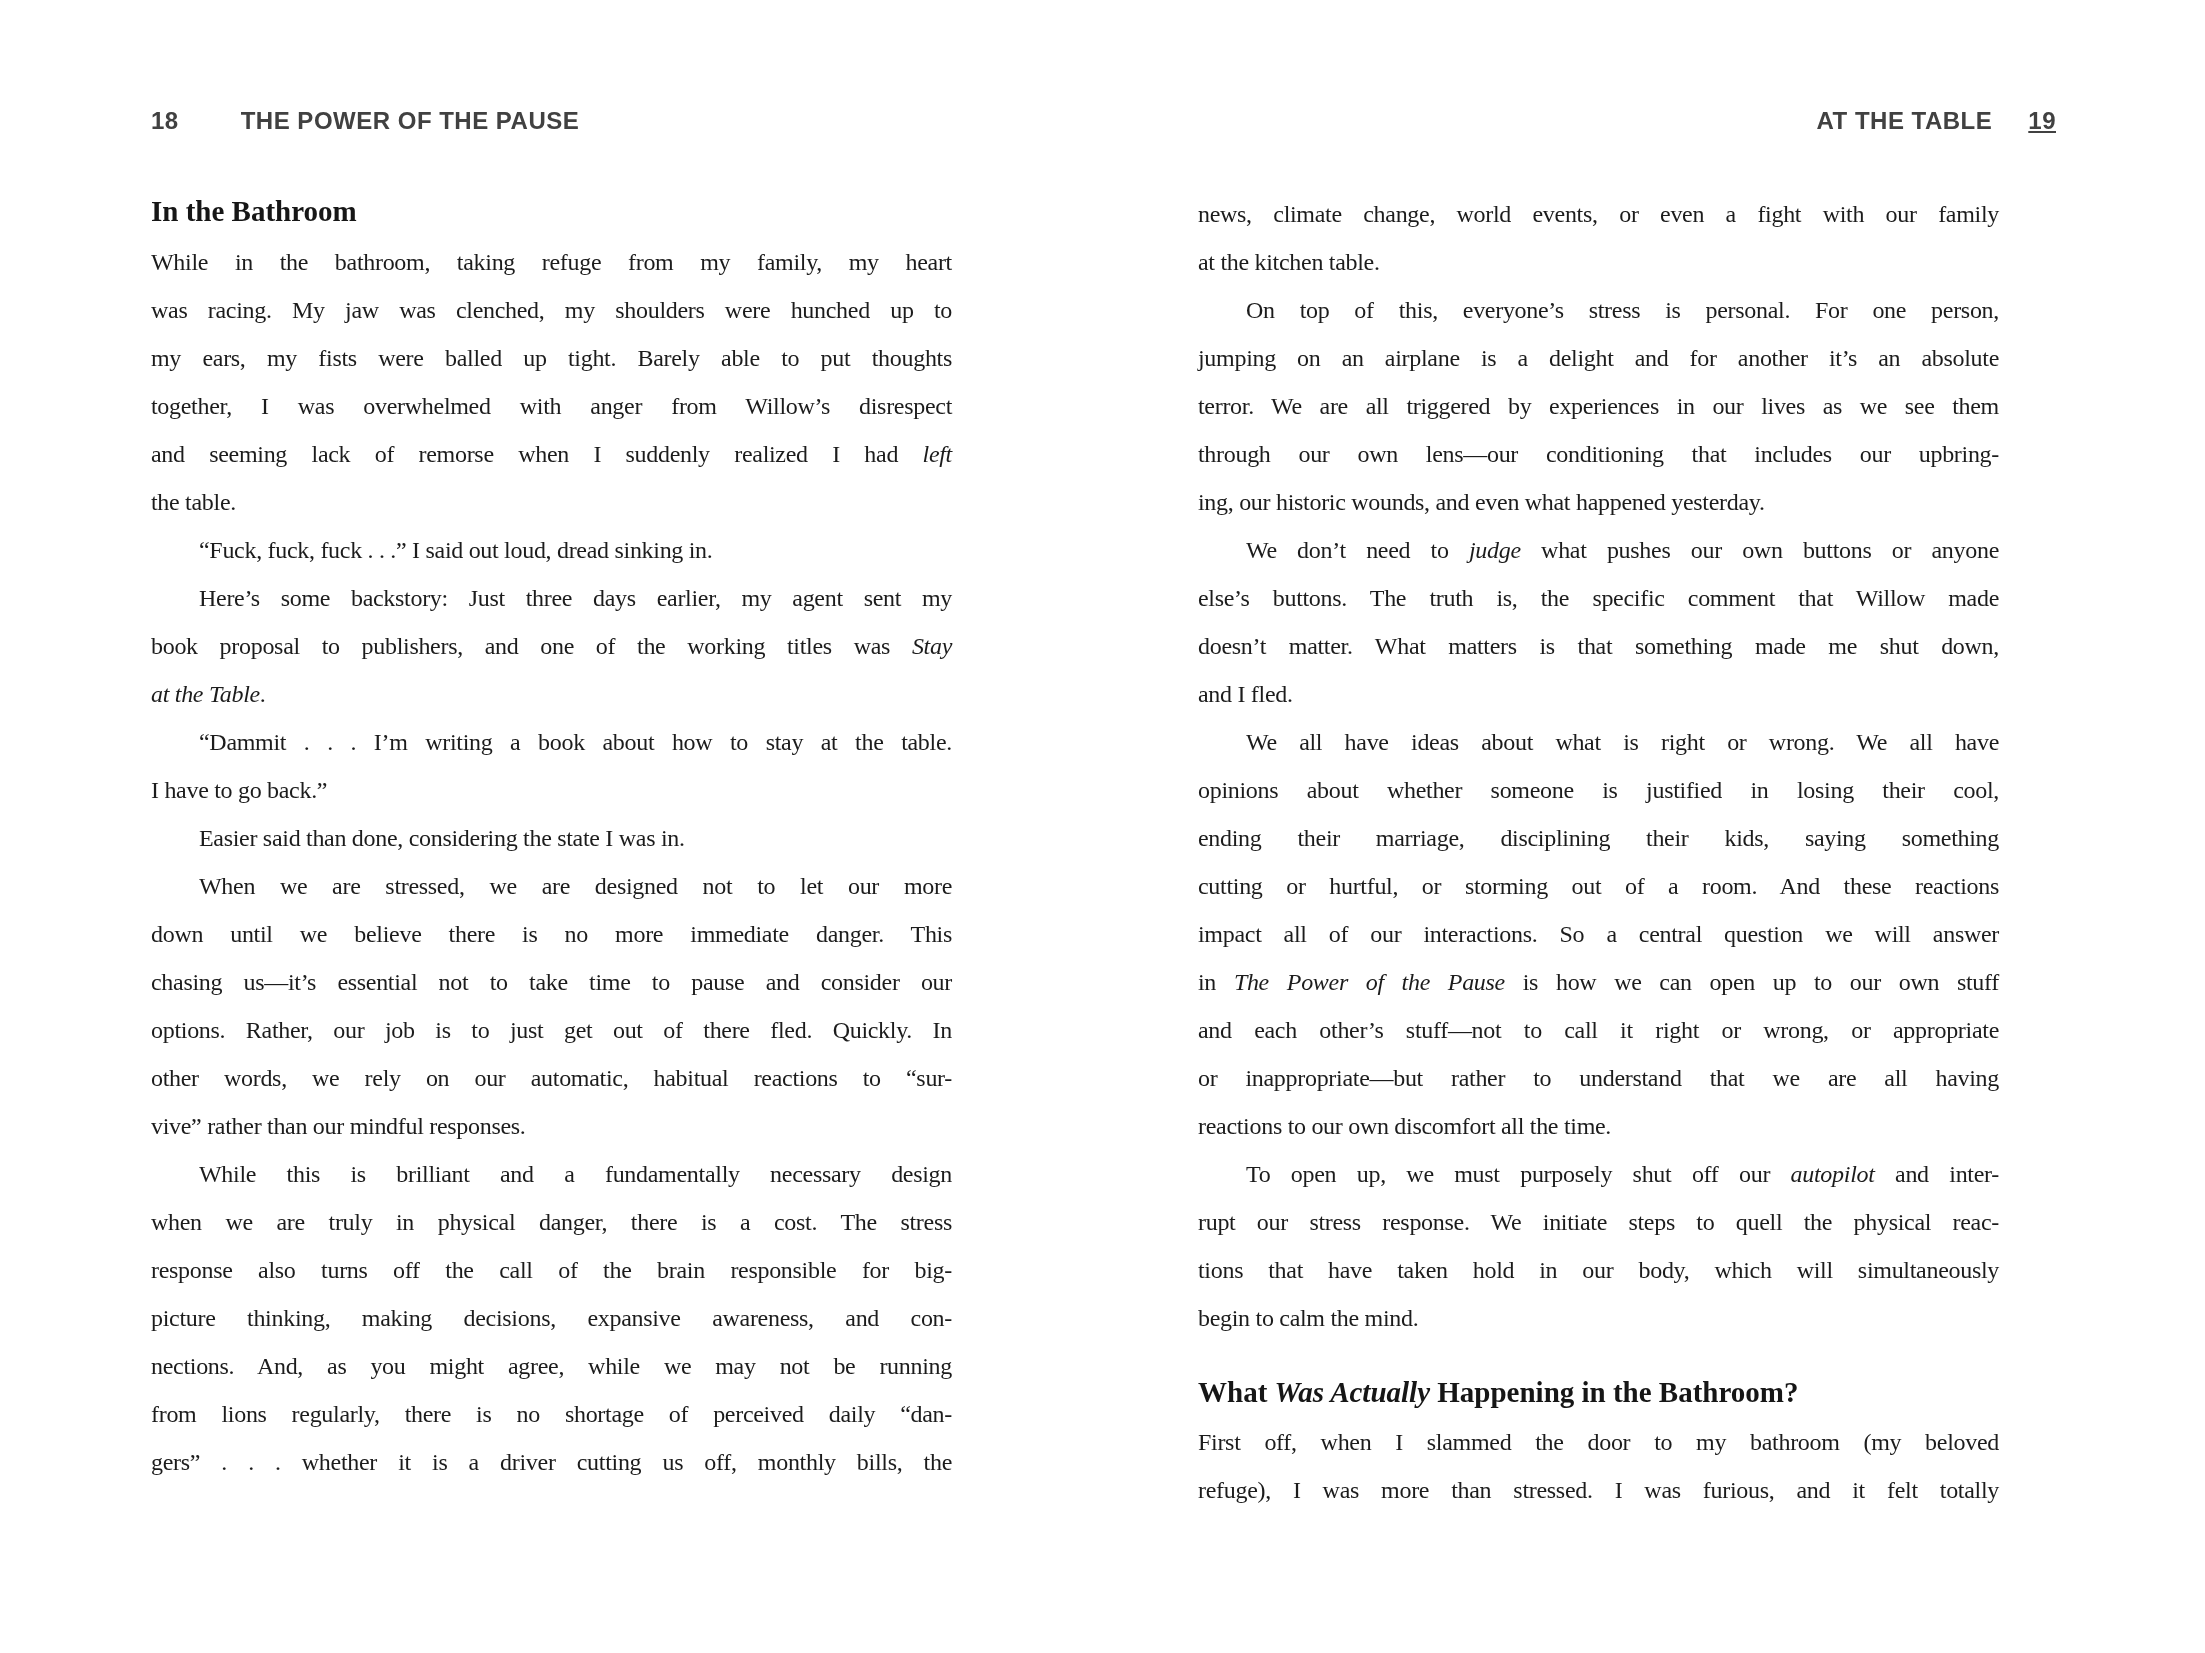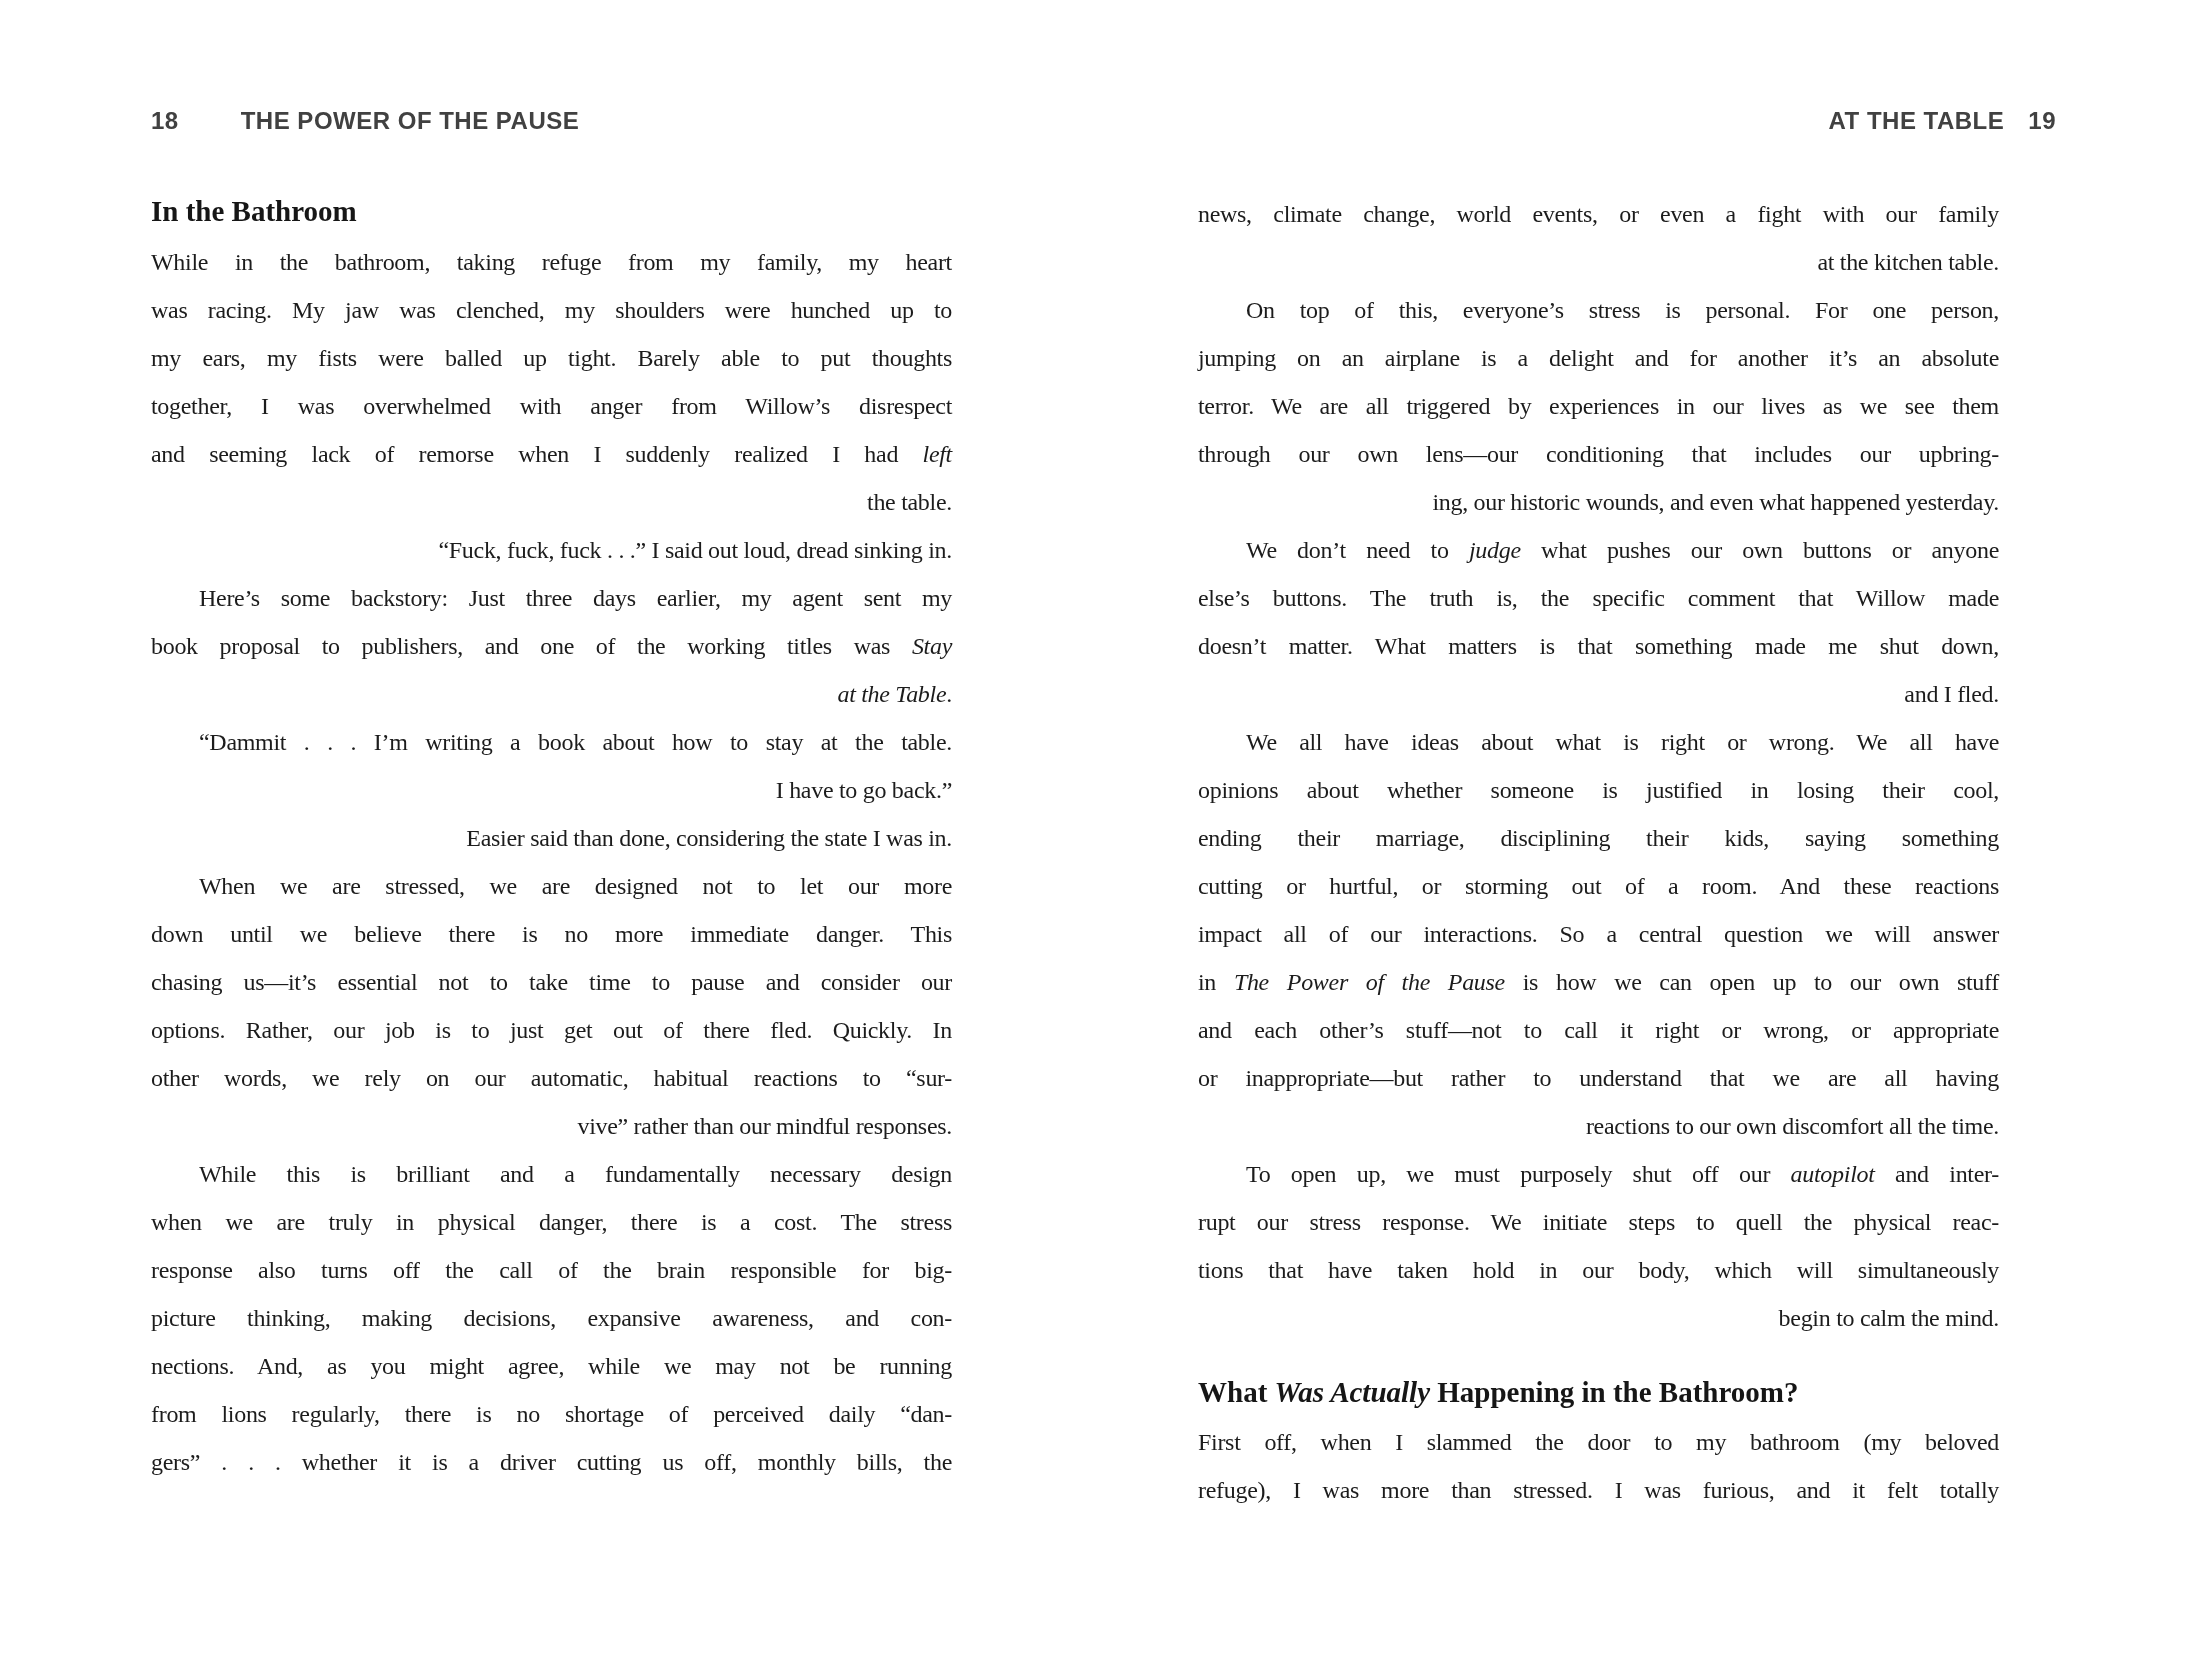--- a/index.html
+++ b/index.html
@@ -8,29 +8,29 @@
     font-family:"Liberation Serif", serif;color:#1c1c1c;overflow:hidden;
   }
   .running-head{
     position:absolute;top:107px;height:30.5px;
     font-family:"Liberation Sans", sans-serif;font-weight:700;
     font-size:24px;letter-spacing:0.5px;color:#414141;white-space:nowrap;
   }
   #head-left{left:151px;}
   #head-right{left:1255px;width:801px;text-align:right;}
   #head-left .num{margin-right:62px;}
-  #head-right .num{margin-left:24px;}
+  #head-right .num{margin-left:36px;text-decoration:underline;}
 
   .body-col{position:absolute;width:801px;}
   #col-left{left:151px;top:184px;}
   #col-right{left:1198px;top:190px;}
 
   .bline{
     font-size:24px;line-height:48px;height:48px;
-    letter-spacing:-0.3px;text-align:right;white-space:normal;
+    letter-spacing:-0.3px;text-align:left;white-space:normal;
   }
   .bline.j{text-align:justify;text-align-last:justify;}
   .bline.ind{text-indent:48px;}
   .heading{
     font-size:29px;font-weight:700;line-height:54px;height:54px;
     letter-spacing:0;color:#161616;
   }
   #col-right .heading{line-height:51px;height:51px;}
   .gap{height:25.4px;}
   .it{font-style:italic;}

